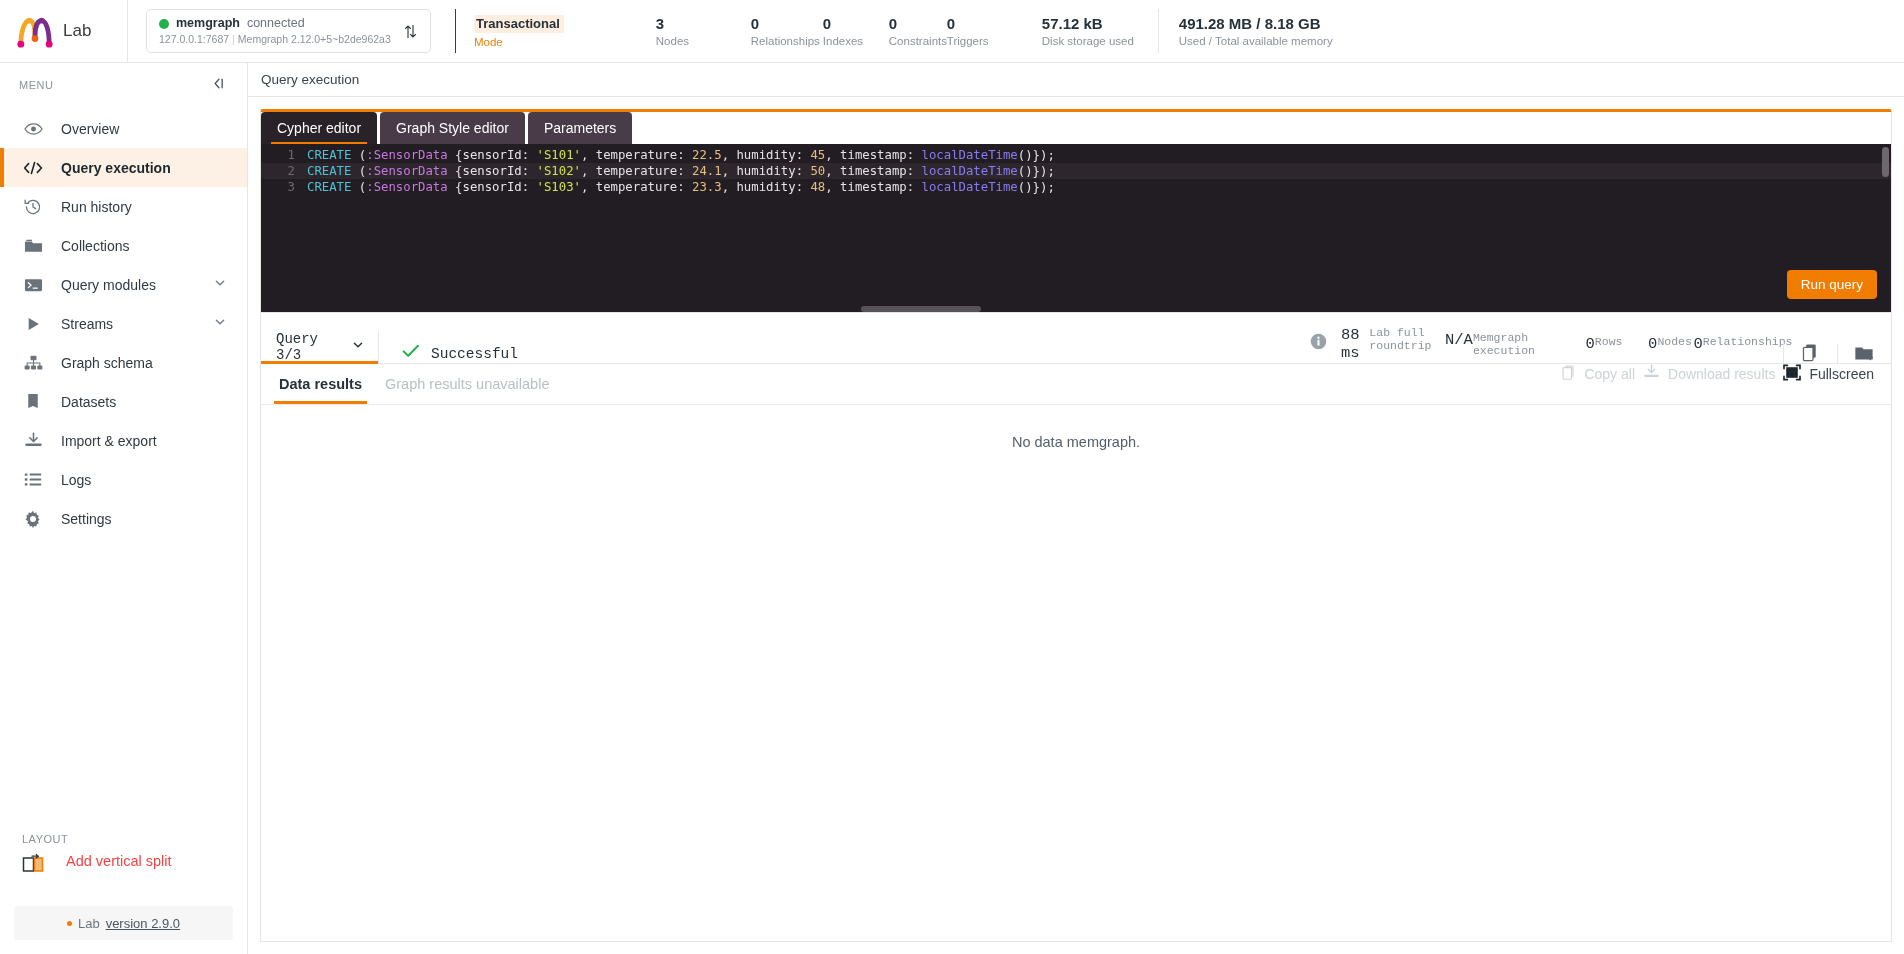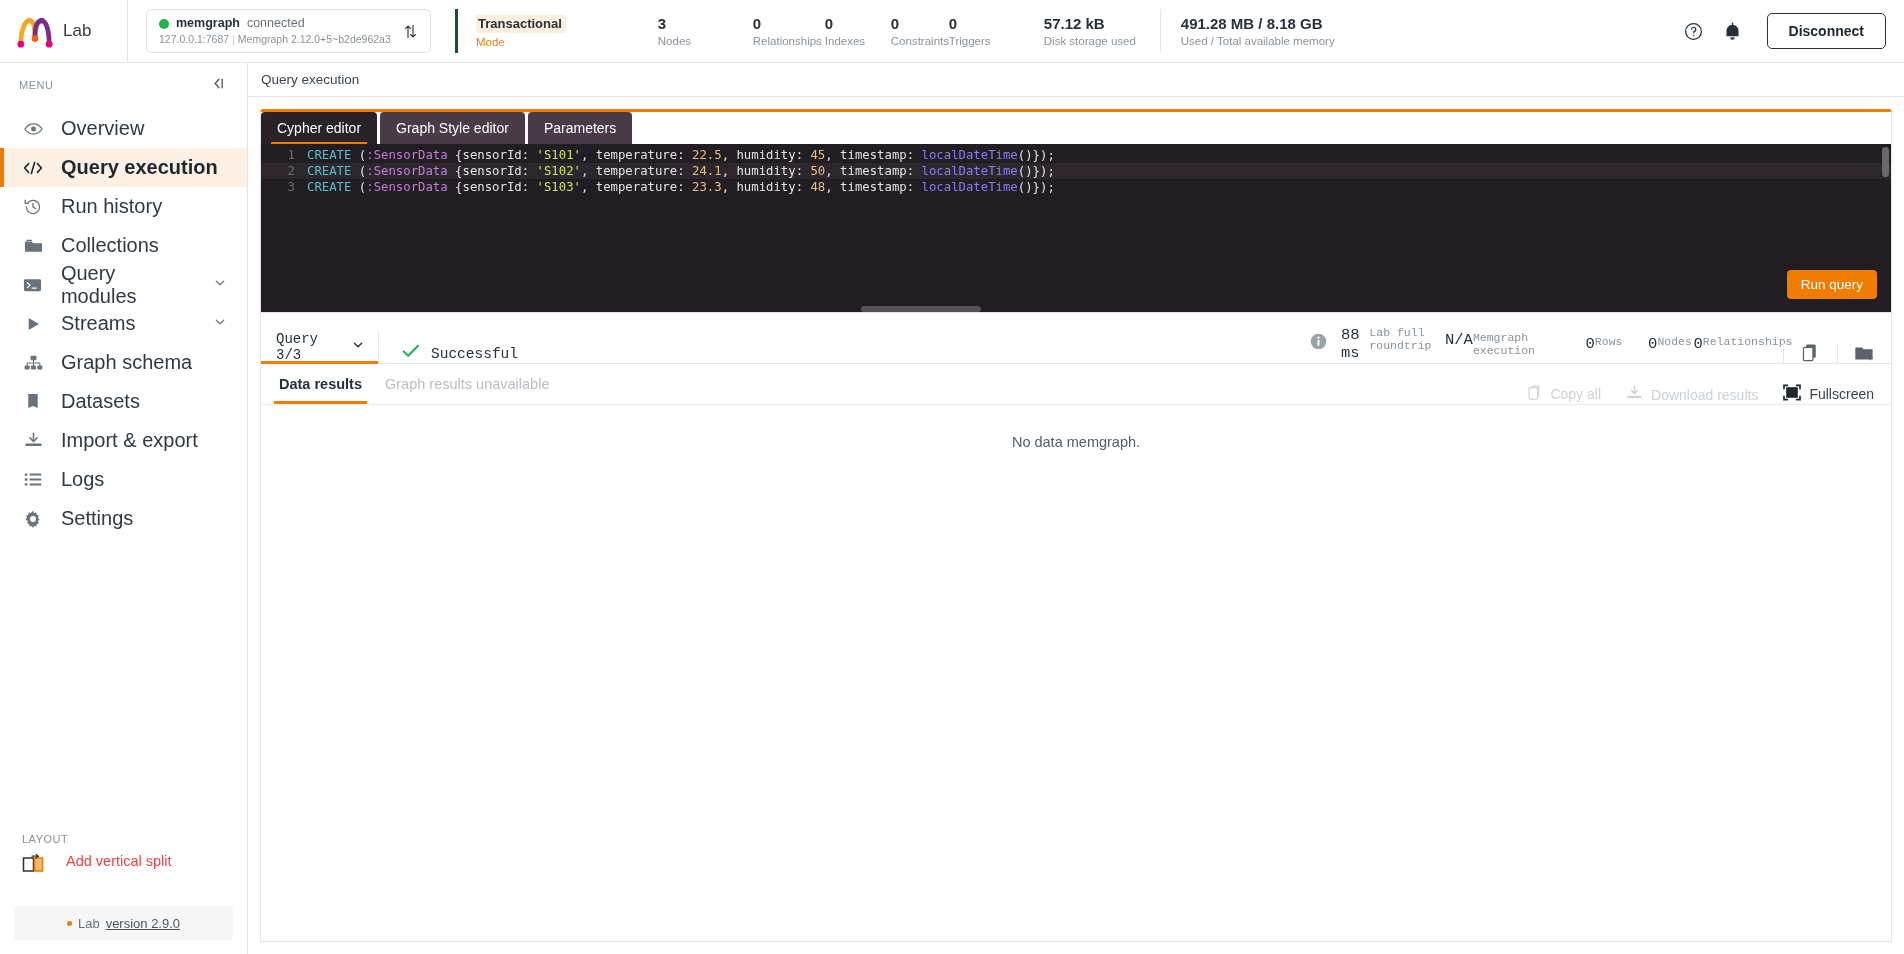--- a/index.html
+++ b/index.html
@@ -41,21 +41,21 @@
   .conn-line1 { display: flex; align-items: center; gap: 7px; line-height: 1.1; }
   .dot { width: 10px; height: 10px; border-radius: 50%; background: #21b24b; display:inline-block; }
   .conn-db { font-size: 12.5px; font-weight: bold; color: #27313a; }
   .conn-state { font-size: 12.5px; color: #6b747c; }
   .conn-line2 { font-size: 10.5px; color: #8b939a; margin-top: 3px; white-space: nowrap; }
   .conn-sep { color: #c7ccd1; margin: 0 3px; }
   .conn-swap { width: 20px; display:flex; align-items:center; justify-content:center; color:#3b4249; }
 
   .mode-block {
     margin-left: 24px; padding-left: 18px;
-    border-left: 3px solid #14532d;
+    border-left: 1px solid #14532d;
     height: 44px; display:flex; flex-direction:column; justify-content:center;
   }
   .mode-name {
     font-size: 13px; font-weight: bold; color: #27313a;
     background: #fdeee0; display: inline-block; padding: 1px 4px 2px 2px; border-radius:2px;
     width: fit-content;
   }
   .mode-label { font-size: 11.5px; color: #e8820c; margin-top: 3px; }
 
   .stats { display: flex; align-items: center; margin-left: 92px; }
@@ -104,21 +104,21 @@
   .side-head-lbl { font-size: 11px; letter-spacing: .5px; color: #8b939a; }
   .collapse-ic { color:#4c555d; cursor:pointer; }
 
   .nav { padding-top: 2px; }
   .nav-item {
     height: 39px; display: flex; align-items: center; gap: 17px;
     padding: 0 20px 0 22px; cursor: pointer; position: relative;
     color: #303a43;
   }
   .nav-item .ic { width: 22px; display:flex; align-items:center; justify-content:center; color:#6a727a; }
-  .nav-label { font-size: 20px; }
+  .nav-label { font-size: 14px; }
   .nav-item.active { background: #fdf0e4; }
   .nav-item.active .nav-label { font-weight: bold; color: #1f272e; }
   .nav-item.active .ic { color: #1f272e; }
   .nav-item.active::before {
     content: ""; position: absolute; left: 0; top: 0; bottom: 0; width: 4px; background: #f07c00;
   }
   .nav-chevron { margin-left: auto; color: #76808a; }
 
   .layout-sec { margin-top: auto; }
   .layout-head { font-size: 11px; letter-spacing: .5px; color: #8b939a; padding: 0 22px 8px; }
@@ -241,21 +241,21 @@
   .rtab {
     display: flex; align-items: center; padding: 0 5px; margin-left: 13px;
     font-size: 14.5px; color: #b9bfc4; cursor: pointer; position: relative;
   }
   .rtab:first-child { margin-left: 13px; }
   .rtab.active { color: #27313a; font-weight: bold; }
   .rtab.active::after {
     content:""; position:absolute; left:0; right:0; bottom:0; height:3px; background:#f07c00;
   }
   .rtab.disabled { cursor: default; }
-  .rtools { margin-left: auto; display:flex; align-items:flex-end; gap: 25px; padding-right: 17px; }
+  .rtools { margin-left: auto; display:flex; align-items:flex-start; gap: 8px; padding-right: 17px; }
   .rtool { display:flex; align-items:center; gap: 8px; font-size: 14px; color: #cdd2d6; cursor: pointer; }
   .rtool.enabled { color: #3b444c; }
   .no-data {
     flex: 1; display:flex; align-items: flex-start; justify-content: center;
     padding-top: 29px; font-size: 14.5px; color: #55606a;
   }
 </style>
 </head>
 <body>
 
@@ -325,37 +325,20 @@
         <span class="stat-val">57.12 kB</span>
         <span class="stat-lbl">Disk storage used</span>
       </div>
     </div>
 
     <div class="mem-block">
       <span class="stat-val">491.28 MB / 8.18 GB</span>
       <span class="stat-lbl">Used / Total available memory</span>
     </div>
 
-    <div class="right-icons">
-      <div class="ic-btn">
-        <svg width="19" height="19" viewBox="0 0 20 20" fill="none" stroke="#25303a" stroke-width="1.3">
-          <circle cx="10" cy="10" r="8.3"></circle>
-          <path d="M7.8 7.6a2.3 2.3 0 1 1 2.6 2.5v1.4" stroke-linecap="round"></path>
-          <circle cx="10.3" cy="14.2" r="0.85" fill="#25303a" stroke="none"></circle>
-        </svg>
-      </div>
-      <div class="ic-btn">
-        <svg width="17" height="19" viewBox="0 0 18 20" fill="none" stroke="#25303a" stroke-width="1.4">
-          <path d="M9 1.2 V3" stroke-linecap="round"></path>
-          <path d="M3.3 14.2 V9.2a5.7 5.7 0 0 1 11.4 0v5h-11.4z" fill="#25303a"></path>
-          <path d="M7.1 16.4a1.95 1.95 0 0 0 3.8 0" fill="#25303a"></path>
-        </svg>
-      </div>
-      <button class="disconnect-btn">Disconnect</button>
-    </div>
   </div>
 
   <div class="body">
 
     <div class="sidebar">
       <div class="side-head">
         <span class="side-head-lbl">MENU</span>
         <span class="collapse-ic">
           <svg width="15" height="15" viewBox="0 0 16 16" fill="none" stroke="#4c555d" stroke-width="1.4" stroke-linecap="round">
             <path d="M9.5 3.5 L5.5 8 L9.5 12.5"></path>

